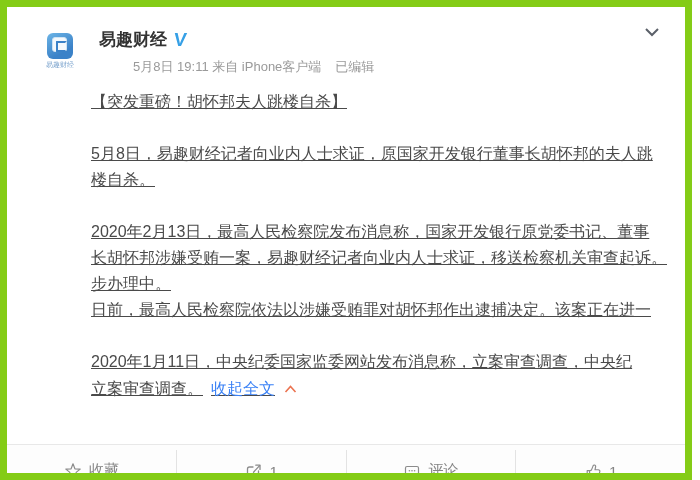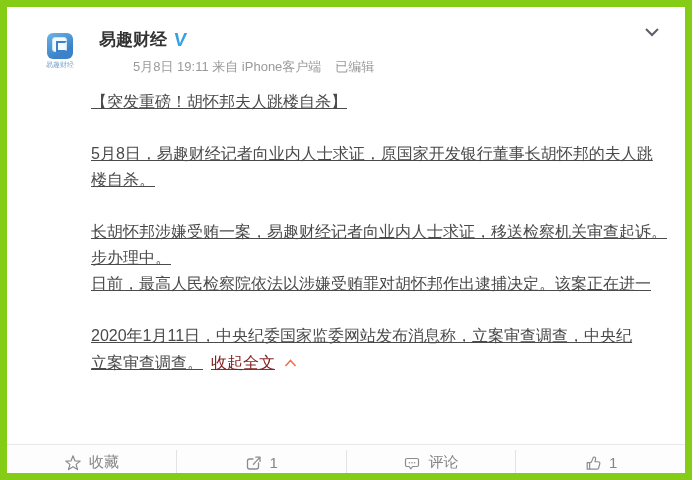--- a/index.html
+++ b/index.html
@@ -108,21 +108,21 @@
     width: 566px;
     font-size: 16px;
     line-height: 26px;
     color: #4a4a4a;
     text-decoration: underline;
   }
   .title-line { white-space: nowrap; }
   .para { margin-top: 26px; }
   .tline { white-space: nowrap; }
   .collapse-link {
-    color: #7f1d1d;
+    color: #3b82f6;
     text-decoration: none;
     margin-left: 8px;
     cursor: pointer;
   }
   .collapse-chevron {
     display: inline-block;
     margin-left: 9px;
     vertical-align: 1px;
     cursor: pointer;
   }
@@ -130,21 +130,21 @@
   
   .toolbar {
     position: absolute;
     left: 0;
     top: 437px;
     width: 100%;
     height: 36px;
     border-top: 1px solid #e8e8e8;
     background: #fdfdfd;
     display: flex;
-    align-items: center;
+    align-items: flex-end;
   }
   .tool {
     flex: 1 1 0;
     display: flex;
     align-items: center;
     justify-content: center;
     gap: 7px;
     color: #858585;
     font-size: 15px;
     cursor: pointer;
@@ -193,20 +193,21 @@
 
   <div class="content">
     <div class="title-line">【突发重磅！胡怀邦夫人跳楼自杀】</div>
 
     <div class="para">
       <div class="tline">5月8日，易趣财经记者向业内人士求证，原国家开发银行董事长胡怀邦的夫人跳</div>
       <div class="tline">楼自杀。</div>
     </div>
 
     <div class="para">
+      <div class="tline">2020年2月13日，最高人民检察院发布消息称，国家开发银行原党委书记、董事</div>
       <div class="tline">长胡怀邦涉嫌受贿一案，易趣财经记者向业内人士求证，移送检察机关审查起诉。</div>
       <div class="tline">步办理中。</div>
       <div class="tline">日前，最高人民检察院依法以涉嫌受贿罪对胡怀邦作出逮捕决定。该案正在进一</div>
     </div>
 
     <div class="para">
       <div class="tline">2020年1月11日，中央纪委国家监委网站发布消息称，立案审查调查，中央纪</div>
       <div class="tline">
         <span>立案审查调查。</span><a class="collapse-link">收起全文</a><span class="collapse-chevron"><svg width="13" height="8" viewBox="0 0 13 8">
               <polyline points="1.5,7 6.5,1.5 11.5,7" fill="none" stroke="#eb7350" stroke-width="1.6"></polyline>

